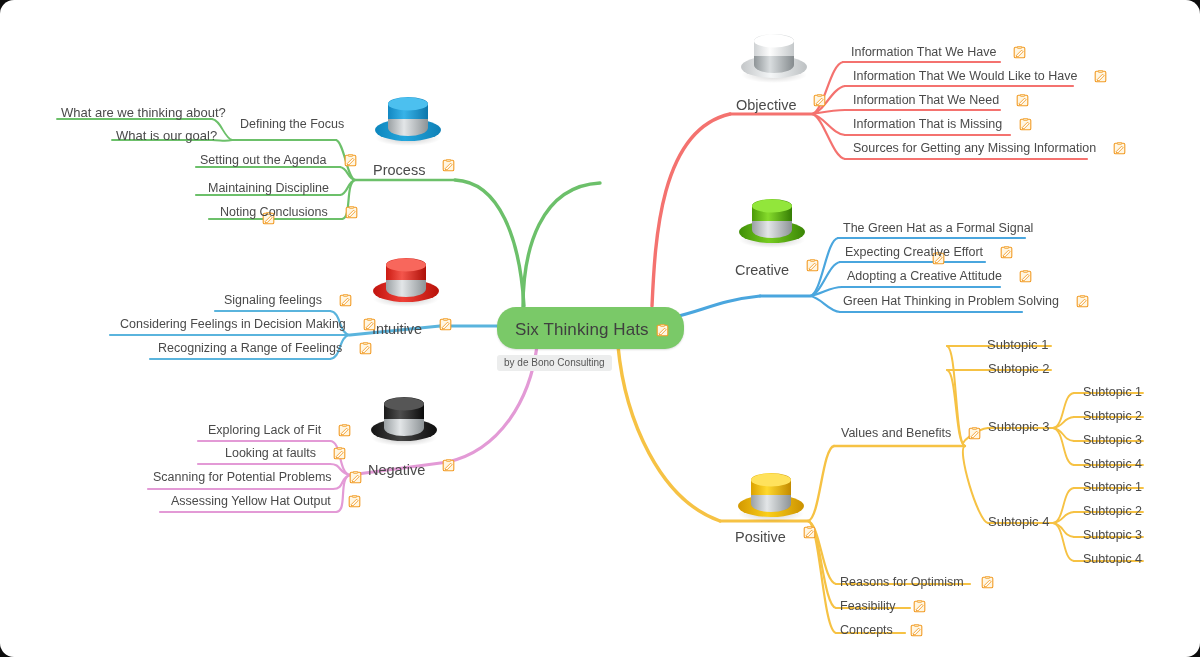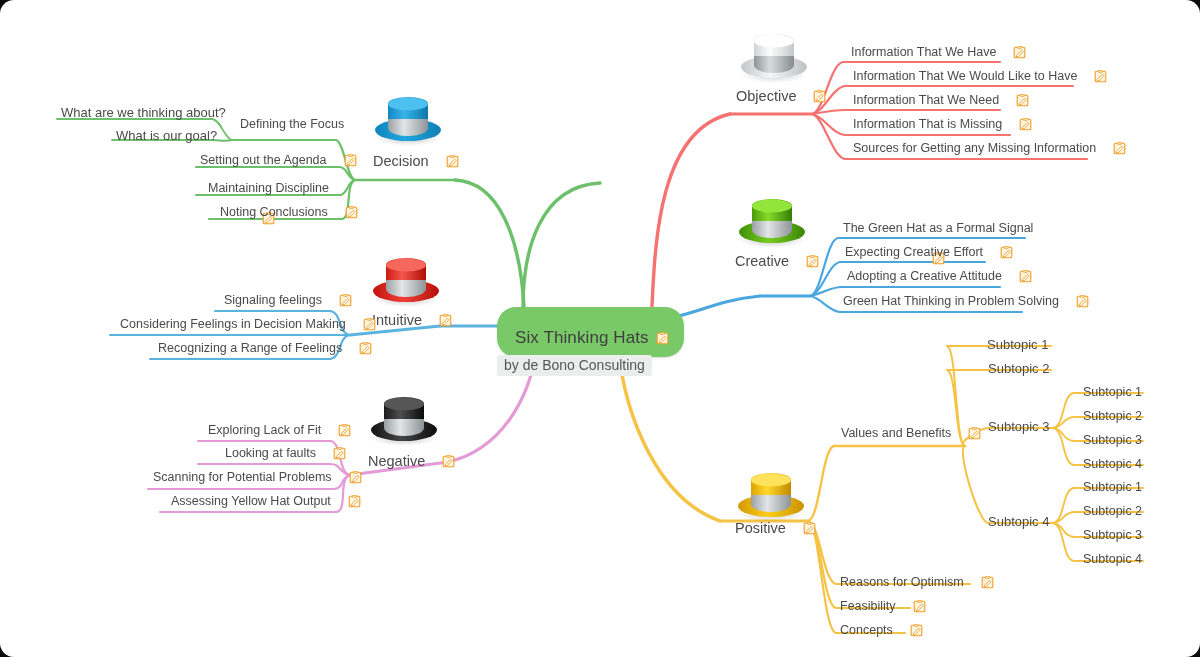--- a/index.html
+++ b/index.html
@@ -27,56 +27,56 @@
     left: 0; top: 0;
     width: 1200px; height: 657px;
     pointer-events: none;
   }
 
   
   .central {
     position: absolute;
     left: 497px; top: 307px;
     height: 38px;
-    padding: 12px 15px 0 18px;
+    padding: 4px 15px 0 18px;
     display: flex;
     align-items: center;
     gap: 7px;
     background: #7ac968;
     border-radius: 19px;
     box-shadow: 0 1px 2px rgba(0,0,0,.14);
     white-space: nowrap;
   }
   .central .ctext {
     font-size: 17px;
     color: #3f3f3f;
     letter-spacing: .1px;
   }
   .subtitle {
     position: absolute;
     left: 497px; top: 355px;
     padding: 2px 7px 3px 7px;
     background: #eceded;
     border-radius: 3px;
-    font-size: 14px;
+    font-size: 10px;
     color: #565656;
     white-space: nowrap;
   }
 
   
   .node {
     position: absolute;
     display: flex;
     align-items: center;
     gap: 17px;
     white-space: nowrap;
     line-height: 1;
   }
   .node .t { color: #4a4a4a; }
-  .lvl1 .t { font-size: 14.5px; }
+  .lvl1 .t { font-size: 14.5px; margin-top: 9px; }
   .lvl2 .t { font-size: 12.5px; }
   .lvl3 .t { font-size: 13px; }
   .lvl4 .t { font-size: 12.5px; }
 
   
   .nicon {
     width: 13px; height: 13px;
     flex: 0 0 13px;
     position: relative;
     display: inline-block;
@@ -389,21 +389,21 @@
         <rect x="1.2" y="1.2" width="10.6" height="10.6" rx="1.3" fill="#fff6e2" stroke="#f29c27" stroke-width="1.1"></rect>
         <rect x="4.3" y="0.4" width="4.4" height="2" rx="0.7" fill="#fbe0ae" stroke="#f29c27" stroke-width=".7"></rect>
         <path d="M3.2,9.6 L8.6,4.2 L10.1,5.7 L4.7,11.1 Z" fill="#ffffff" stroke="#f29c27" stroke-width=".9"></path>
         <path d="M3.2,9.6 L3.0,11.3 L4.7,11.1" fill="#f29c27"></path>
       </svg>
     </span>
   </div>
   <div class="subtitle">by de Bono Consulting</div>
 
   <div class="node lvl1" style="left:373px;top:154px;">
-    <span class="t">Decision</span>
+    <span class="t">Process</span>
     <span class="nicon">
         <svg width="13" height="13" viewBox="0 0 13 13">
           <rect x="1.2" y="1.2" width="10.6" height="10.6" rx="1.3" fill="#fff6e2" stroke="#f29c27" stroke-width="1.1"></rect>
           <rect x="4.3" y="0.4" width="4.4" height="2" rx="0.7" fill="#fbe0ae" stroke="#f29c27" stroke-width=".7"></rect>
           <path d="M3.2,9.6 L8.6,4.2 L10.1,5.7 L4.7,11.1 Z" fill="#fff" stroke="#f29c27" stroke-width=".9"></path>
           <path d="M3.2,9.6 L3.0,11.3 L4.7,11.1" fill="#f29c27"></path>
         </svg>
       </span>
   </div>
 

